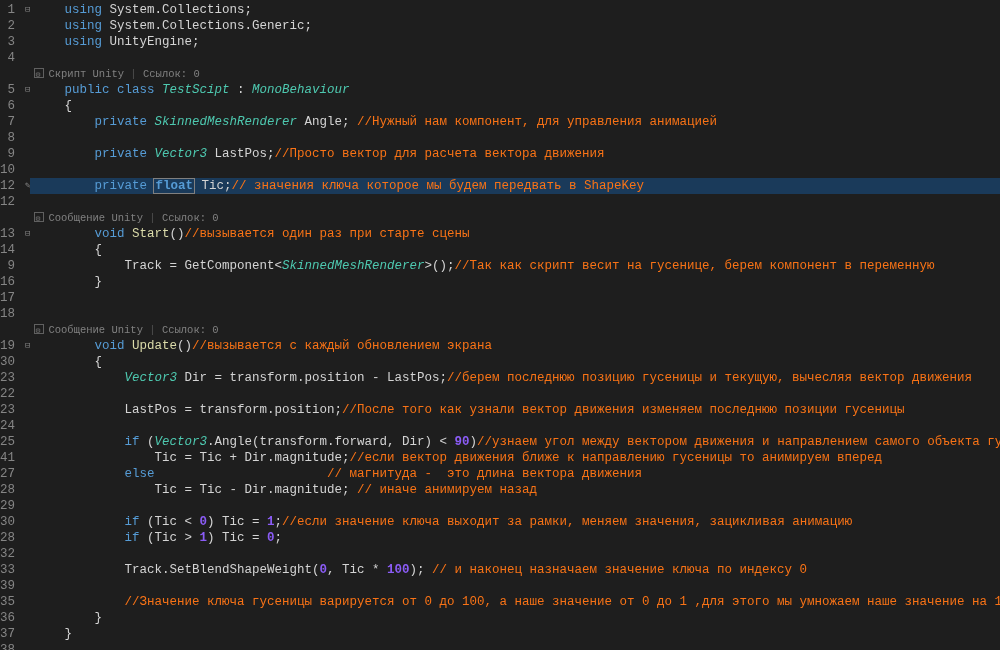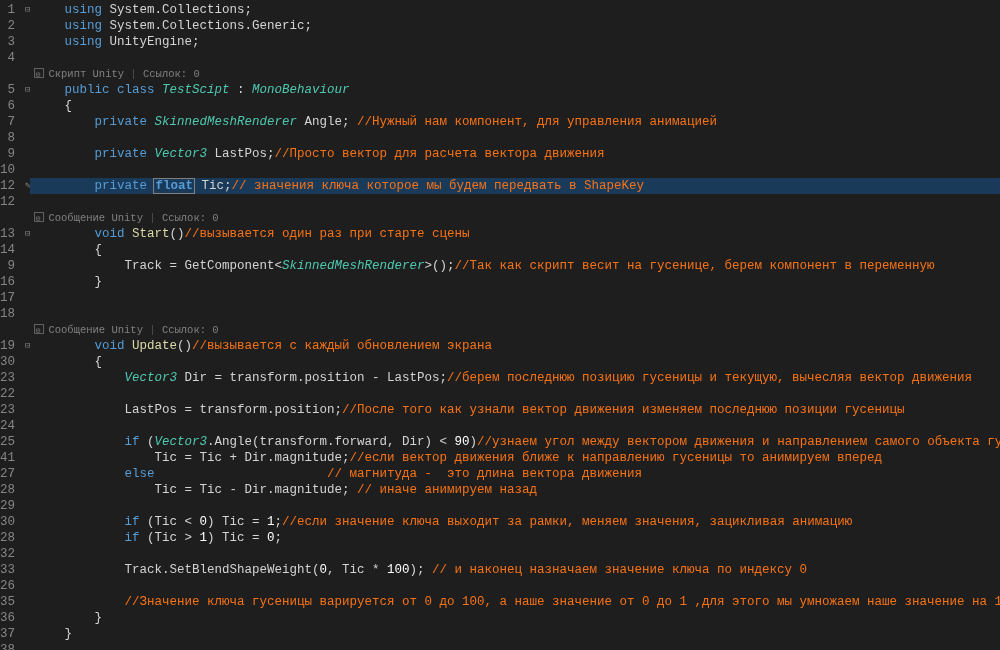--- a/index.html
+++ b/index.html
@@ -13,21 +13,21 @@
   .chg div { height:16px; }
   .chg .g { background:#487e02; }
   .code { flex:1; padding-top:2px; position:relative; }
   .line { height:16px; line-height:16px; white-space:pre; padding-left:4px; position:relative; }
   .line.hl { background:#1a3a5a; }
   .line.hl::after { content:''; position:absolute; right:0; top:0; bottom:0; left:0; pointer-events:none; }
   .kw { color:#569cd6;text-align:right; }
   .cls { color:#4ec9b0;font-style:italic; }
   .mth { color:#dcdcaa;margin-top:24px; }
   .cmt { color:#f97316; }
-  .num { color:#ffffff; }
+  .num { color:#8b5cf6;font-weight:bold; }
   .ann { color:#808080; font-size:10.5px; padding-left:4px; height:16px; line-height:16px; }
   .ann .sep { color:#505050; }
   .box { outline:1px solid #808080; padding:0 1px;font-weight:bold; }
   .lens { display:inline-block; width:10px; height:10px; border:1px solid #606060; margin-right:4px; vertical-align:middle; position:relative; top:-1px; }
   .lens::after { content:'⚙'; font-size:8px; position:absolute; top:-2px; left:0px; color:#707070; }
 </style>
 </head>
 <body>
 
 <div class="editor">
@@ -61,21 +61,21 @@
       <div>24</div>
       <div>25</div>
       <div>41</div>
       <div>27</div>
       <div>28</div>
       <div>29</div>
       <div>30</div>
       <div>28</div>
       <div>32</div>
       <div>33</div>
-      <div>26</div>
+      <div>39</div>
       <div>35</div>
       <div>36</div>
       <div>37</div>
       <div>38</div>
     </div>
   <div class="ind" id="ind">
       <div>⊟</div>
       <div></div>
       <div></div>
       <div></div>

